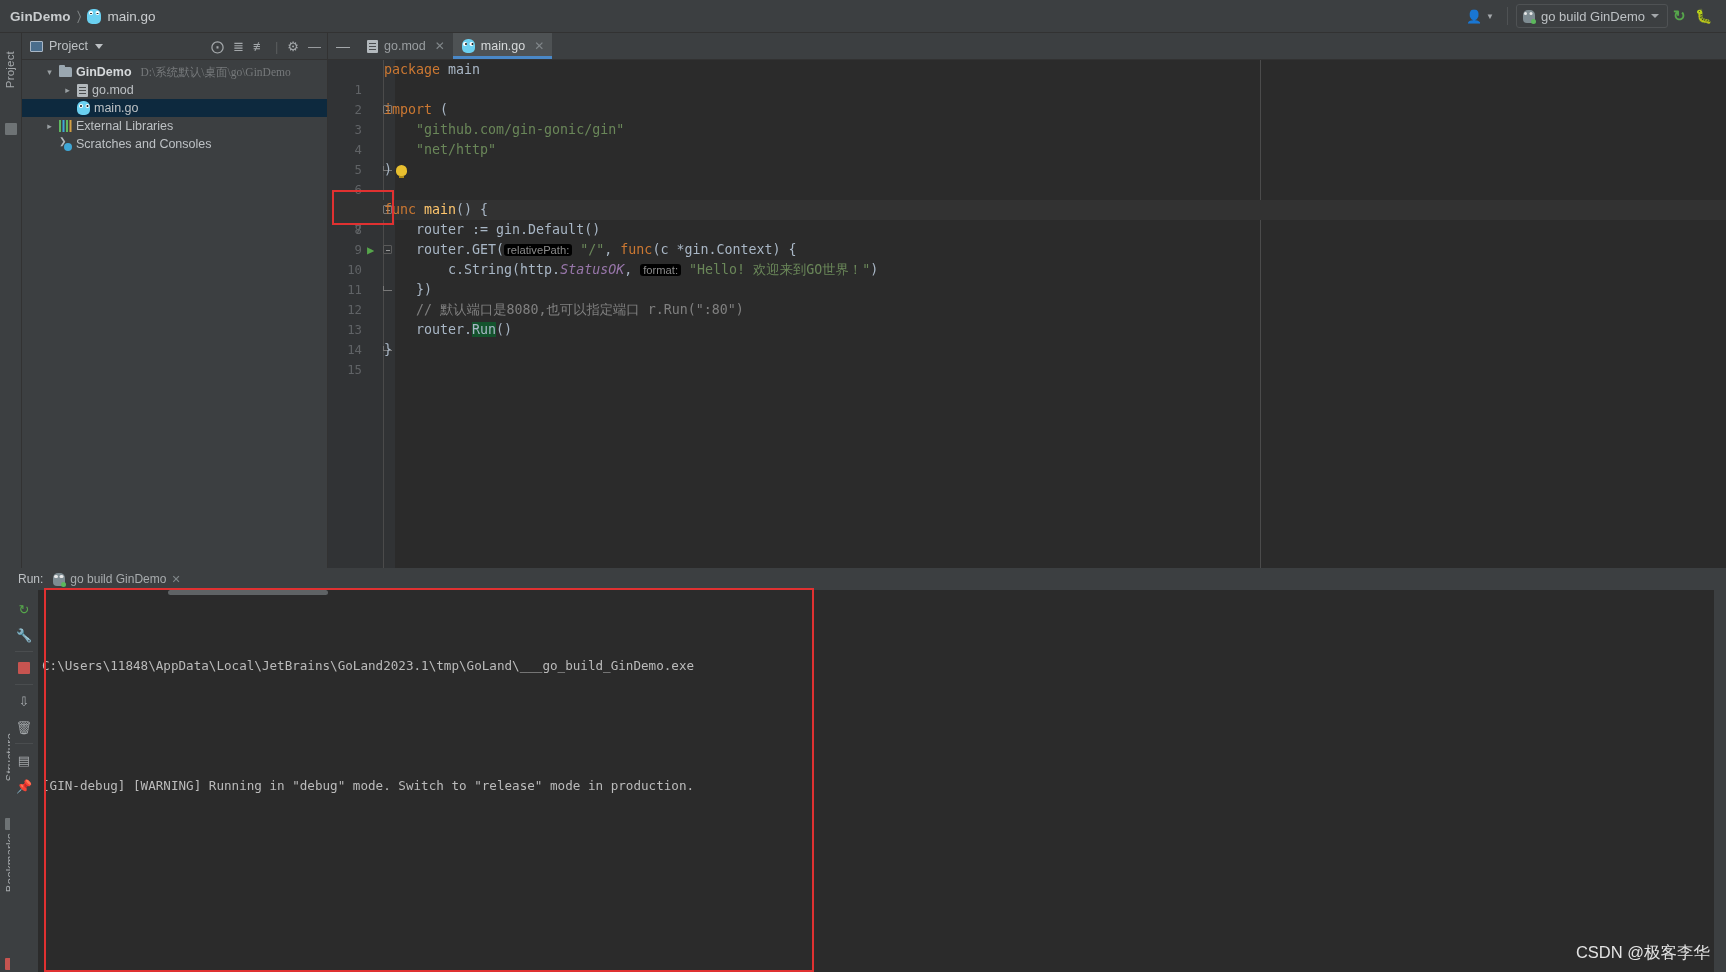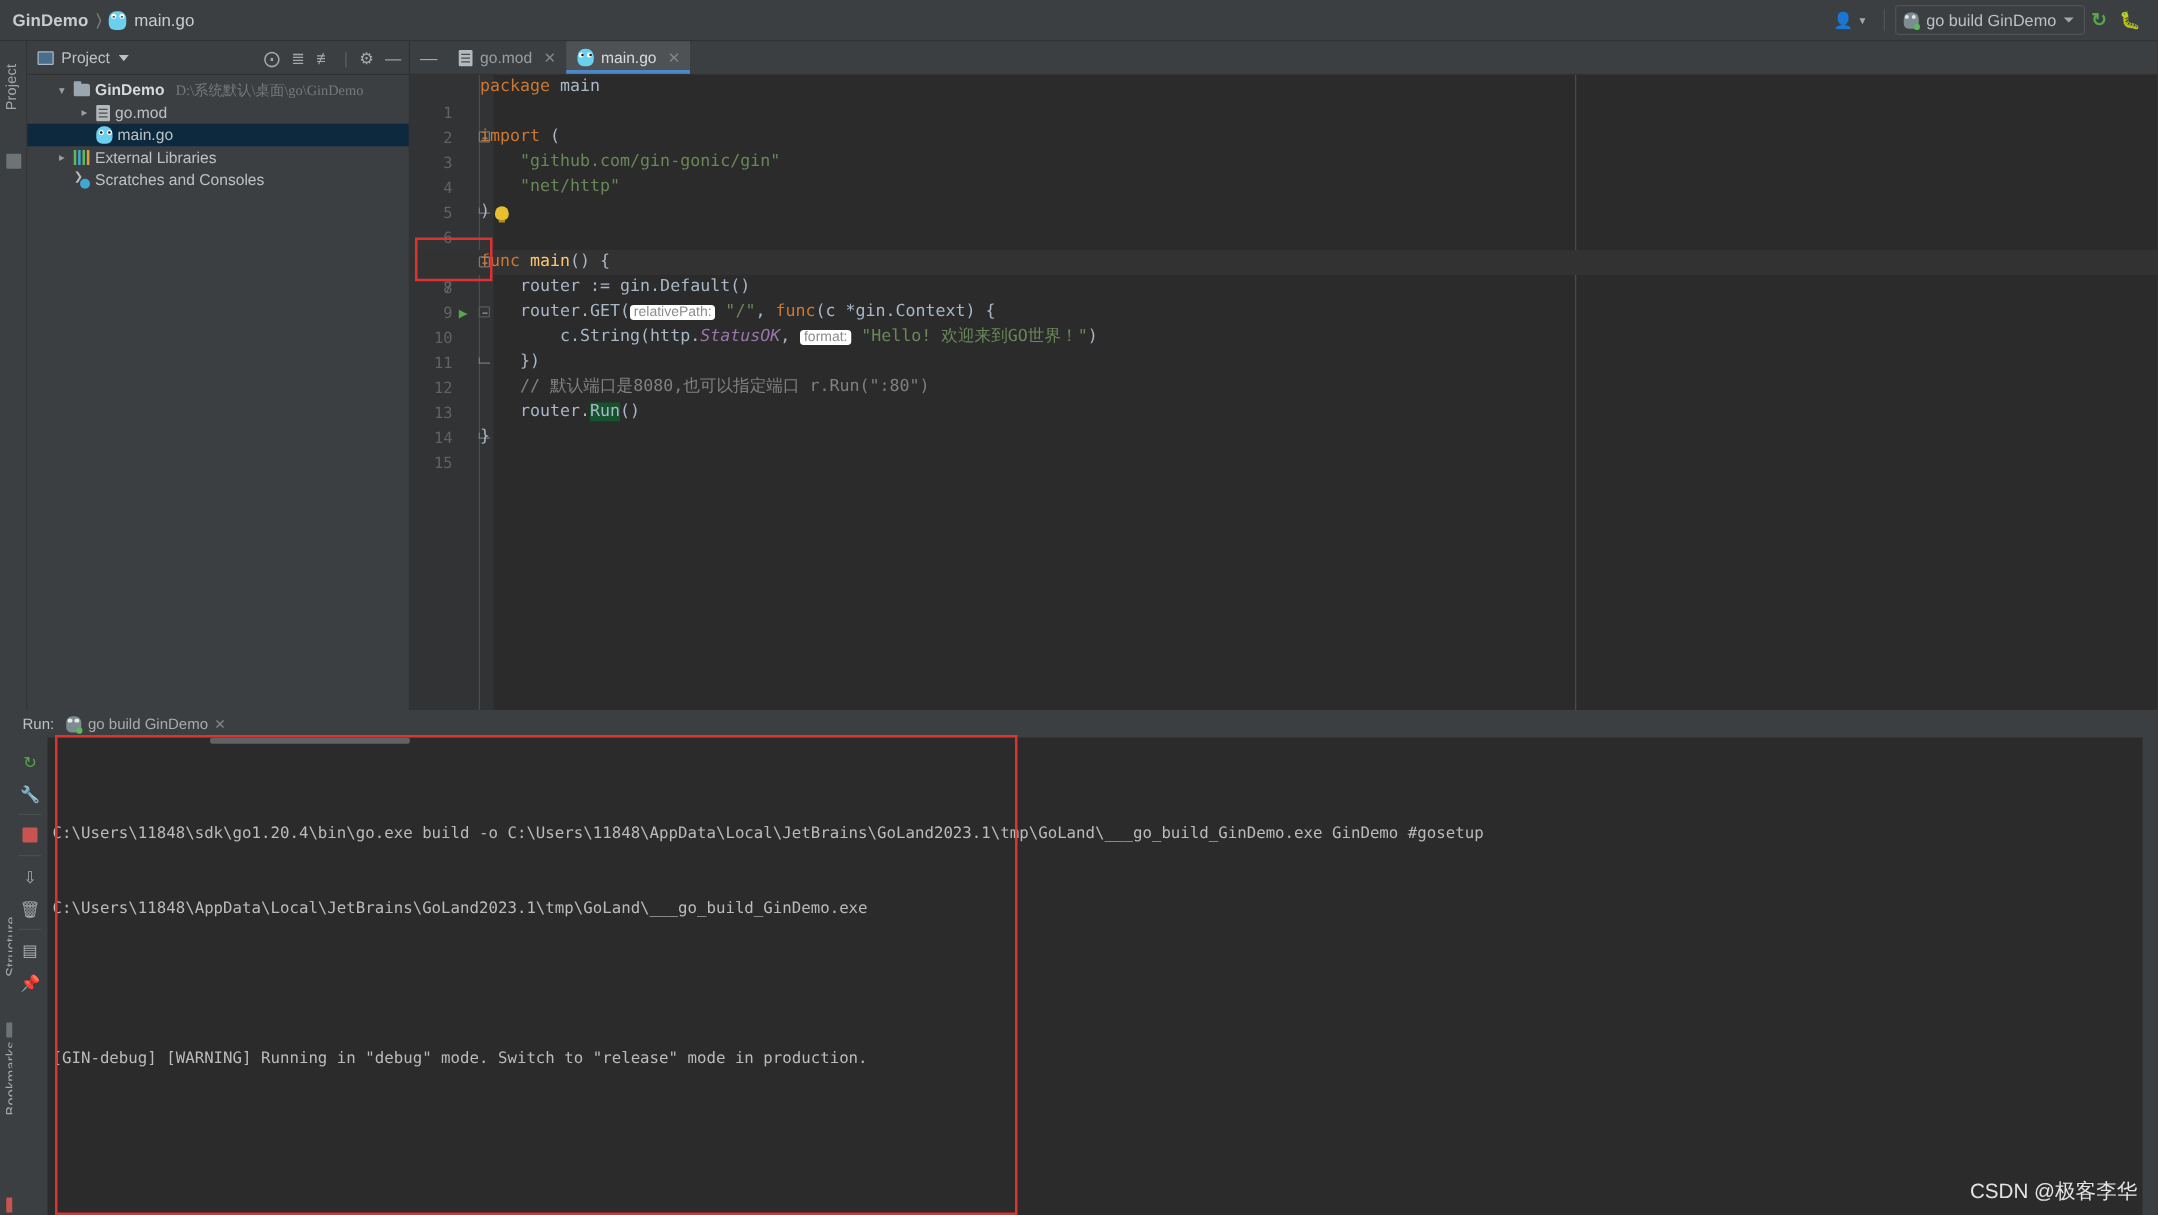--- a/index.html
+++ b/index.html
@@ -154,21 +154,21 @@
   .hl-line { position: absolute; left: 0; right: 0; height: 20px; background: #323232; }
   .vline { position: absolute; left: 55px; top: 0; bottom: 0; width: 1px; background: #4b4b4b; }
   .rmargin { position: absolute; left: 932px; top: 0; bottom: 0; width: 1px; background: #4b4b4b; }
 
   .kw { color: #cc7832; }
   .str { color: #6a8759; }
   .cmt { color: #808080; }
   .fn  { color: #ffc66d; }
   .id  { color: #a9b7c6; }
   .cst { color: #9876aa; font-style: italic; }
-  .hint { color: #8c8c8c; background: #ffffff; border-radius: 3px; padding: 0 3px;
+  .hint { color: #8c8c8c; background: #000000; border-radius: 3px; padding: 0 3px;
           font-size: 11.2px; font-family: "Liberation Sans", sans-serif; }
   .usage { background: #14532d; }
 
   .fold-mark { position: absolute; left: 55px; width: 9px; height: 9px;
                border: 1px solid #787878; border-radius: 1px; }
   .fold-mark::after { content:""; position:absolute; left:1.5px; top:3.5px; width:4px;
                height:1px; background:#9a9a9a; }
   .fold-end { position: absolute; left: 55px; width: 9px; height: 9px; }
   .fold-end::before { content:""; position:absolute; left:0; top:4px; width:9px; height:1px;
                background:#787878; }
@@ -433,21 +433,20 @@
       <span class="rr-sep"></span>
       <span class="rr-item">⇩</span>
       <span class="rr-item">🗑</span>
       <span class="rr-sep"></span>
       <span class="rr-item">▤</span>
       <span class="rr-item">📌</span>
     </div>
 
     <div class="console">
       <div class="console-hscroll"></div>
-      <div>C:\Users\11848\sdk\go1.20.4\bin\go.exe build -o C:\Users\11848\AppData\Local\JetBrains\GoLand2023.1\tmp\GoLand\___go_build_GinDemo.exe GinDemo #gosetup</div>
       <div>C:\Users\11848\AppData\Local\JetBrains\GoLand2023.1\tmp\GoLand\___go_build_GinDemo.exe</div>
       <div class="cs-blank"></div>
       <div>[GIN-debug] [WARNING] Running in "debug" mode. Switch to "release" mode in production.</div>
       
       
       
       
       
       
       

